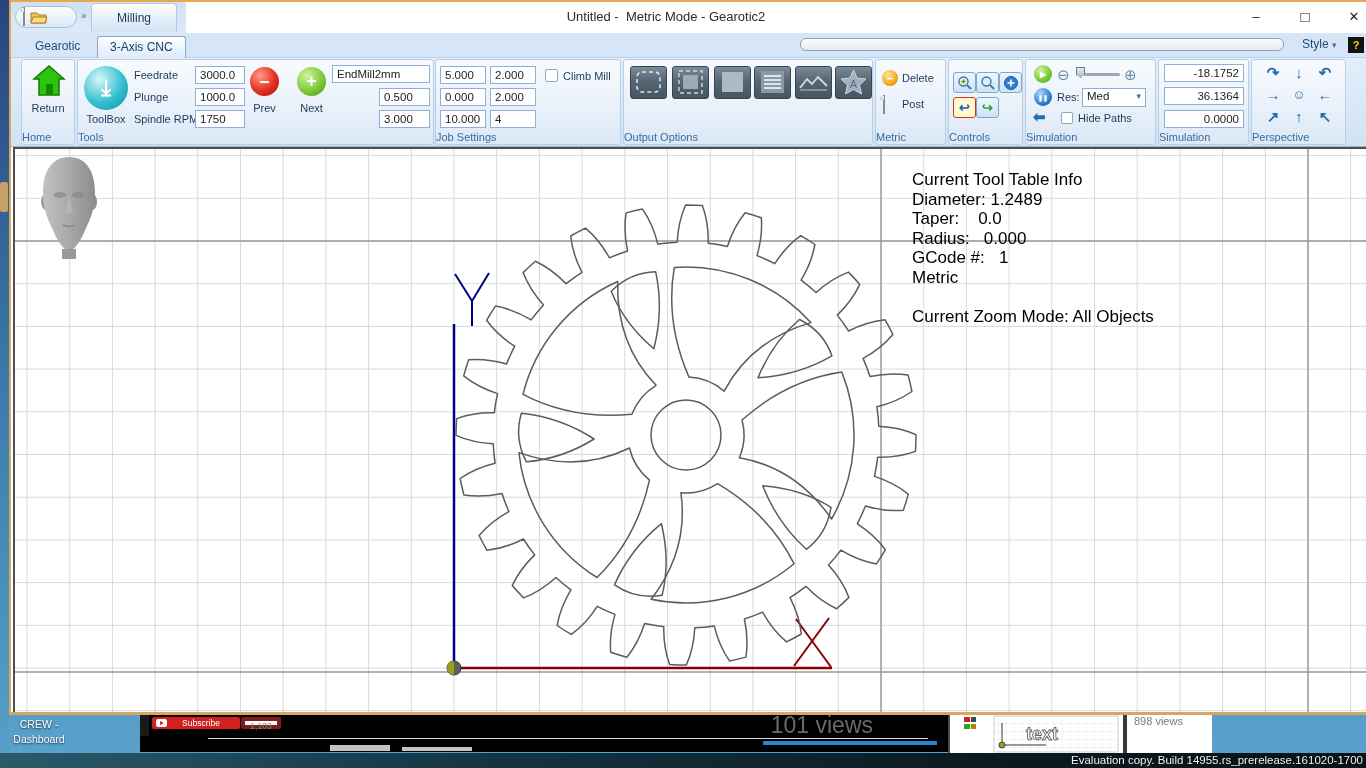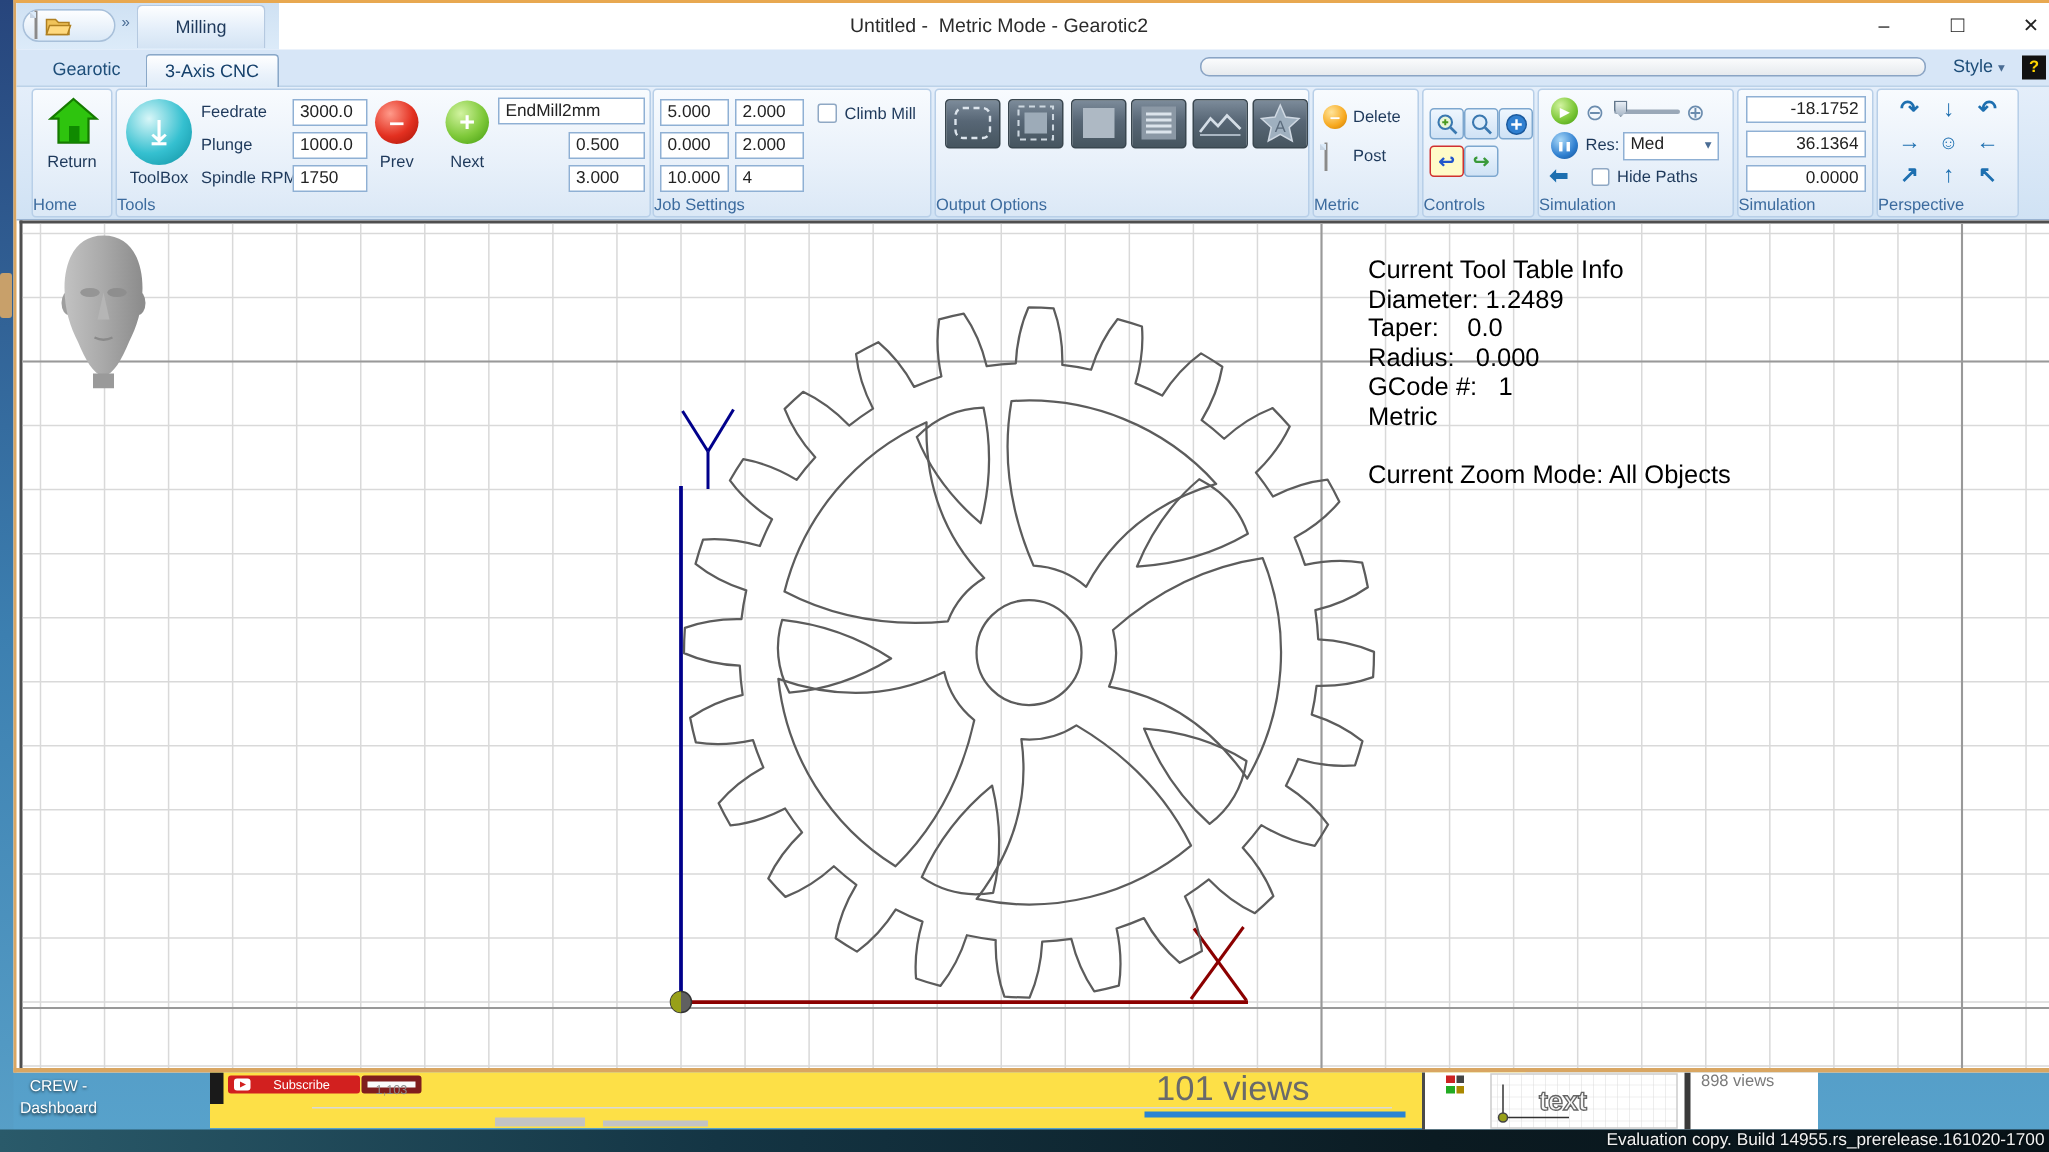--- a/index.html
+++ b/index.html
@@ -84,21 +84,21 @@
   .head-thumb { position:absolute; left:18px; top:6px; }
 
   
   .left-strip { position:absolute; left:0; top:0; width:9px; height:768px;
     background:linear-gradient(180deg,#27457c 0%,#3c7fb0 55%,#58a0c8 100%); }
   .left-notch { position:absolute; left:0; top:182px; width:8px; height:30px;
     background:#c8a06a; border-radius:2px; }
   .crew-label { position:absolute; left:4px; top:717px; width:70px; text-align:center;
     font-size:10.5px; color:#fff; text-shadow:0 1px 2px rgba(0,0,0,.75); line-height:15px; }
   .browser-panel { position:absolute; left:140px; top:715px; width:877px; height:37px;
-    background:#fde047; overflow:hidden; }
+    background:#000000; overflow:hidden; }
   .video-edge { position:absolute; left:0; top:0; width:9px; height:21px; background:#1a1a1a; }
   .sub-btn { position:absolute; left:12px; top:2px; width:88px; height:12px; background:#d2201f;
     border-radius:2px; color:#fff; font-size:8.5px; line-height:12px; text-align:center;
     padding-left:10px; }
   .sub-play { position:absolute; left:4px; top:2px; width:11px; height:8px; background:#fff;
     border-radius:2px; }
   .sub-play:after { content:""; position:absolute; left:4px; top:2px;
     border-left:4px solid #d2201f; border-top:2px solid transparent; border-bottom:2px solid transparent; }
   .sub-count { position:absolute; left:101px; top:2px; width:40px; height:12px;
     border:4px solid #7f1d1d; border-radius:2px; color:#8a8a8a; font-size:8.5px;

